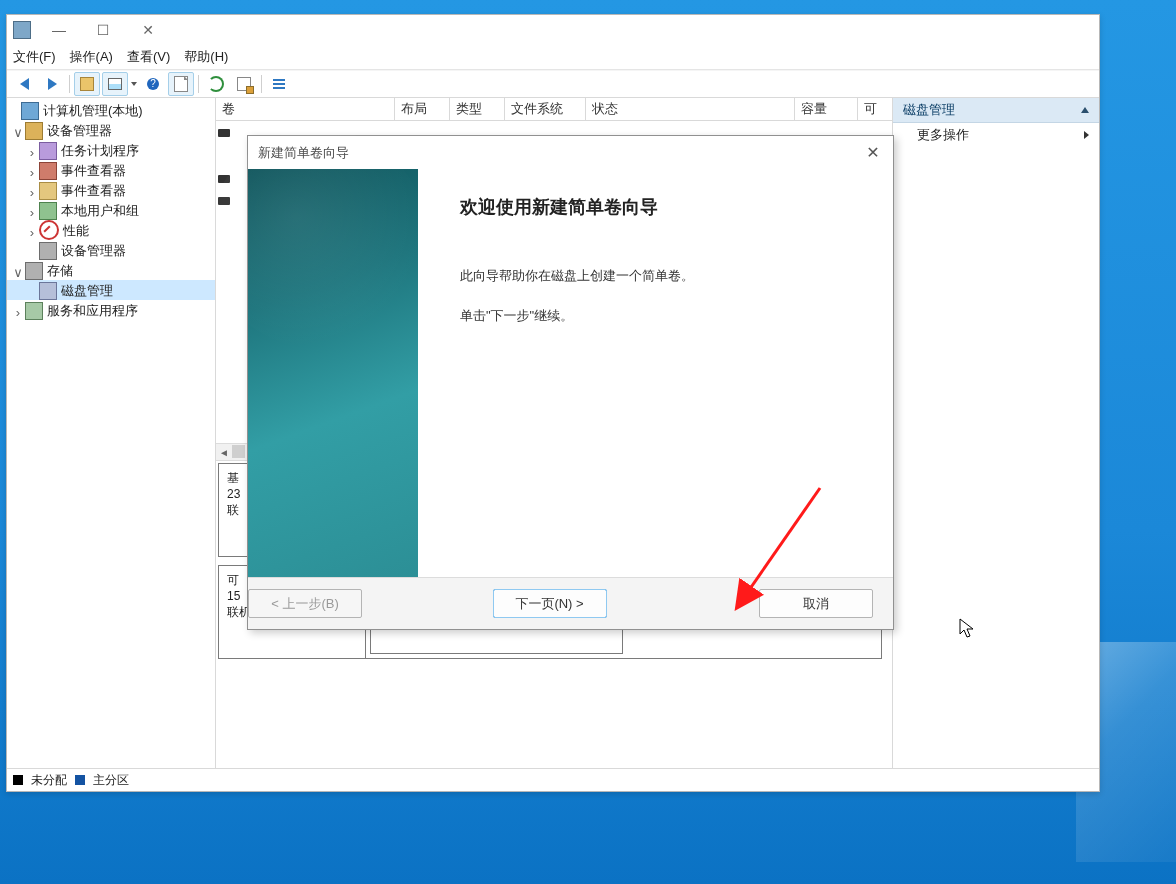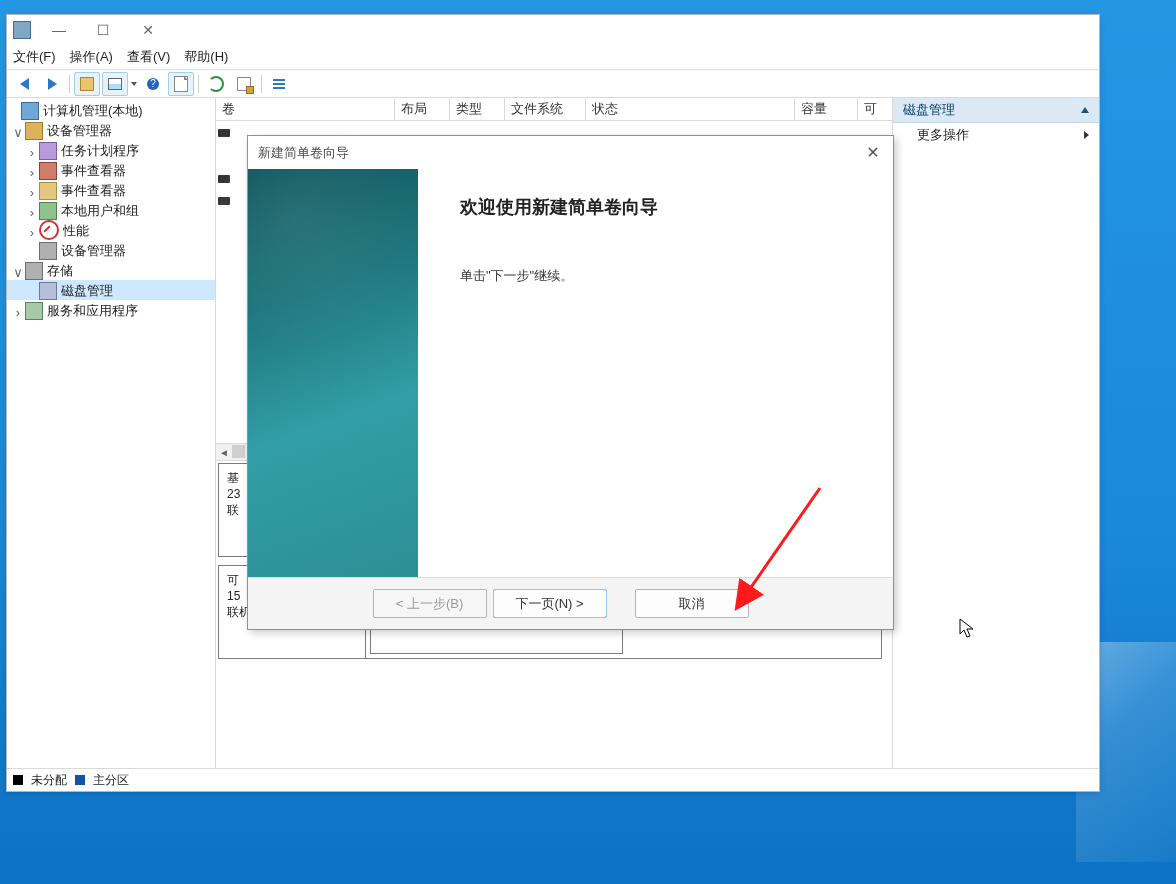--- a/index.html
+++ b/index.html
@@ -92,21 +92,21 @@
   
   .wizard{position:absolute;left:247px;top:135px;width:645px;height:493px;background:#fff;border:1px solid #909090;box-shadow:3px 3px 8px rgba(0,0,0,.2);}
   .wz-titlebar{height:33px;display:flex;align-items:center;color:#444;font-size:13px;padding-left:10px;}
   .wz-close{width:40px;height:33px;display:flex;align-items:center;justify-content:center;font-size:16px;color:#555;margin-left:auto;}
   .wz-body{position:absolute;left:0;right:0;top:33px;bottom:51px;display:flex;}
   .wz-side{width:170px;background:linear-gradient(160deg,#0f555c 0%,#1e757d 30%,#329ea5 60%,#2c8f96 100%);position:relative;}
   .wz-side::after{content:"";position:absolute;left:-40px;top:-40px;width:220px;height:220px;border-radius:50%;background:radial-gradient(circle at 40% 40%,rgba(255,255,255,.08),rgba(255,255,255,0) 70%);}
   .wz-main{flex:1;padding:26px 38px 10px 42px;}
   .wz-h{font-size:18px;font-weight:600;color:#222;margin:0 0 48px 0;}
   .wz-p{font-size:13px;color:#333;margin:0 0 22px 0;}
-  .wz-btnbar{position:absolute;left:0;right:0;bottom:0;height:51px;display:flex;align-items:center;justify-content:center;gap:6px;background:#f4f4f4;border-top:1px solid #dcdcdc;padding-right:20px;}
+  .wz-btnbar{position:absolute;left:0;right:0;bottom:0;height:51px;display:flex;align-items:center;justify-content:space-between;gap:6px;background:#f4f4f4;border-top:1px solid #dcdcdc;padding-right:20px;}
   .wbtn{min-width:92px;height:27px;border:1px solid #b4b4b4;background:#fdfdfd;font-size:13px;color:#333;border-radius:2px;display:flex;align-items:center;justify-content:center;padding:0 10px;}
   .wbtn.disabled{color:#9a9a9a;background:#f6f6f6;}
   .wbtn.focus{border-color:#2b8fd6;outline:1px solid #8fc9f1;outline-offset:-1px;}
   .wbtn.cancel{margin-left:22px;}
 
   
   .arrow{position:absolute;pointer-events:none;}
 
   .cursor{position:absolute;left:959px;top:618px;width:16px;pointer-events:none;}
 </style>
@@ -298,20 +298,21 @@
 
 <div class="wizard">
   <div class="wz-titlebar">
     <span>新建简单卷向导</span>
     <div class="wz-close">✕</div>
   </div>
   <div class="wz-body">
     <div class="wz-side"></div>
     <div class="wz-main">
       <h1 class="wz-h">欢迎使用新建简单卷向导</h1>
+      <p class="wz-p">此向导帮助你在磁盘上创建一个简单卷。</p>
       <p class="wz-p">单击"下一步"继续。</p>
     </div>
   </div>
   <div class="wz-btnbar">
     <div class="wbtn disabled">&lt; 上一步(B)</div>
     <div class="wbtn focus">下一页(N) &gt;</div>
     <div class="wbtn cancel">取消</div>
   </div>
 </div>
 

